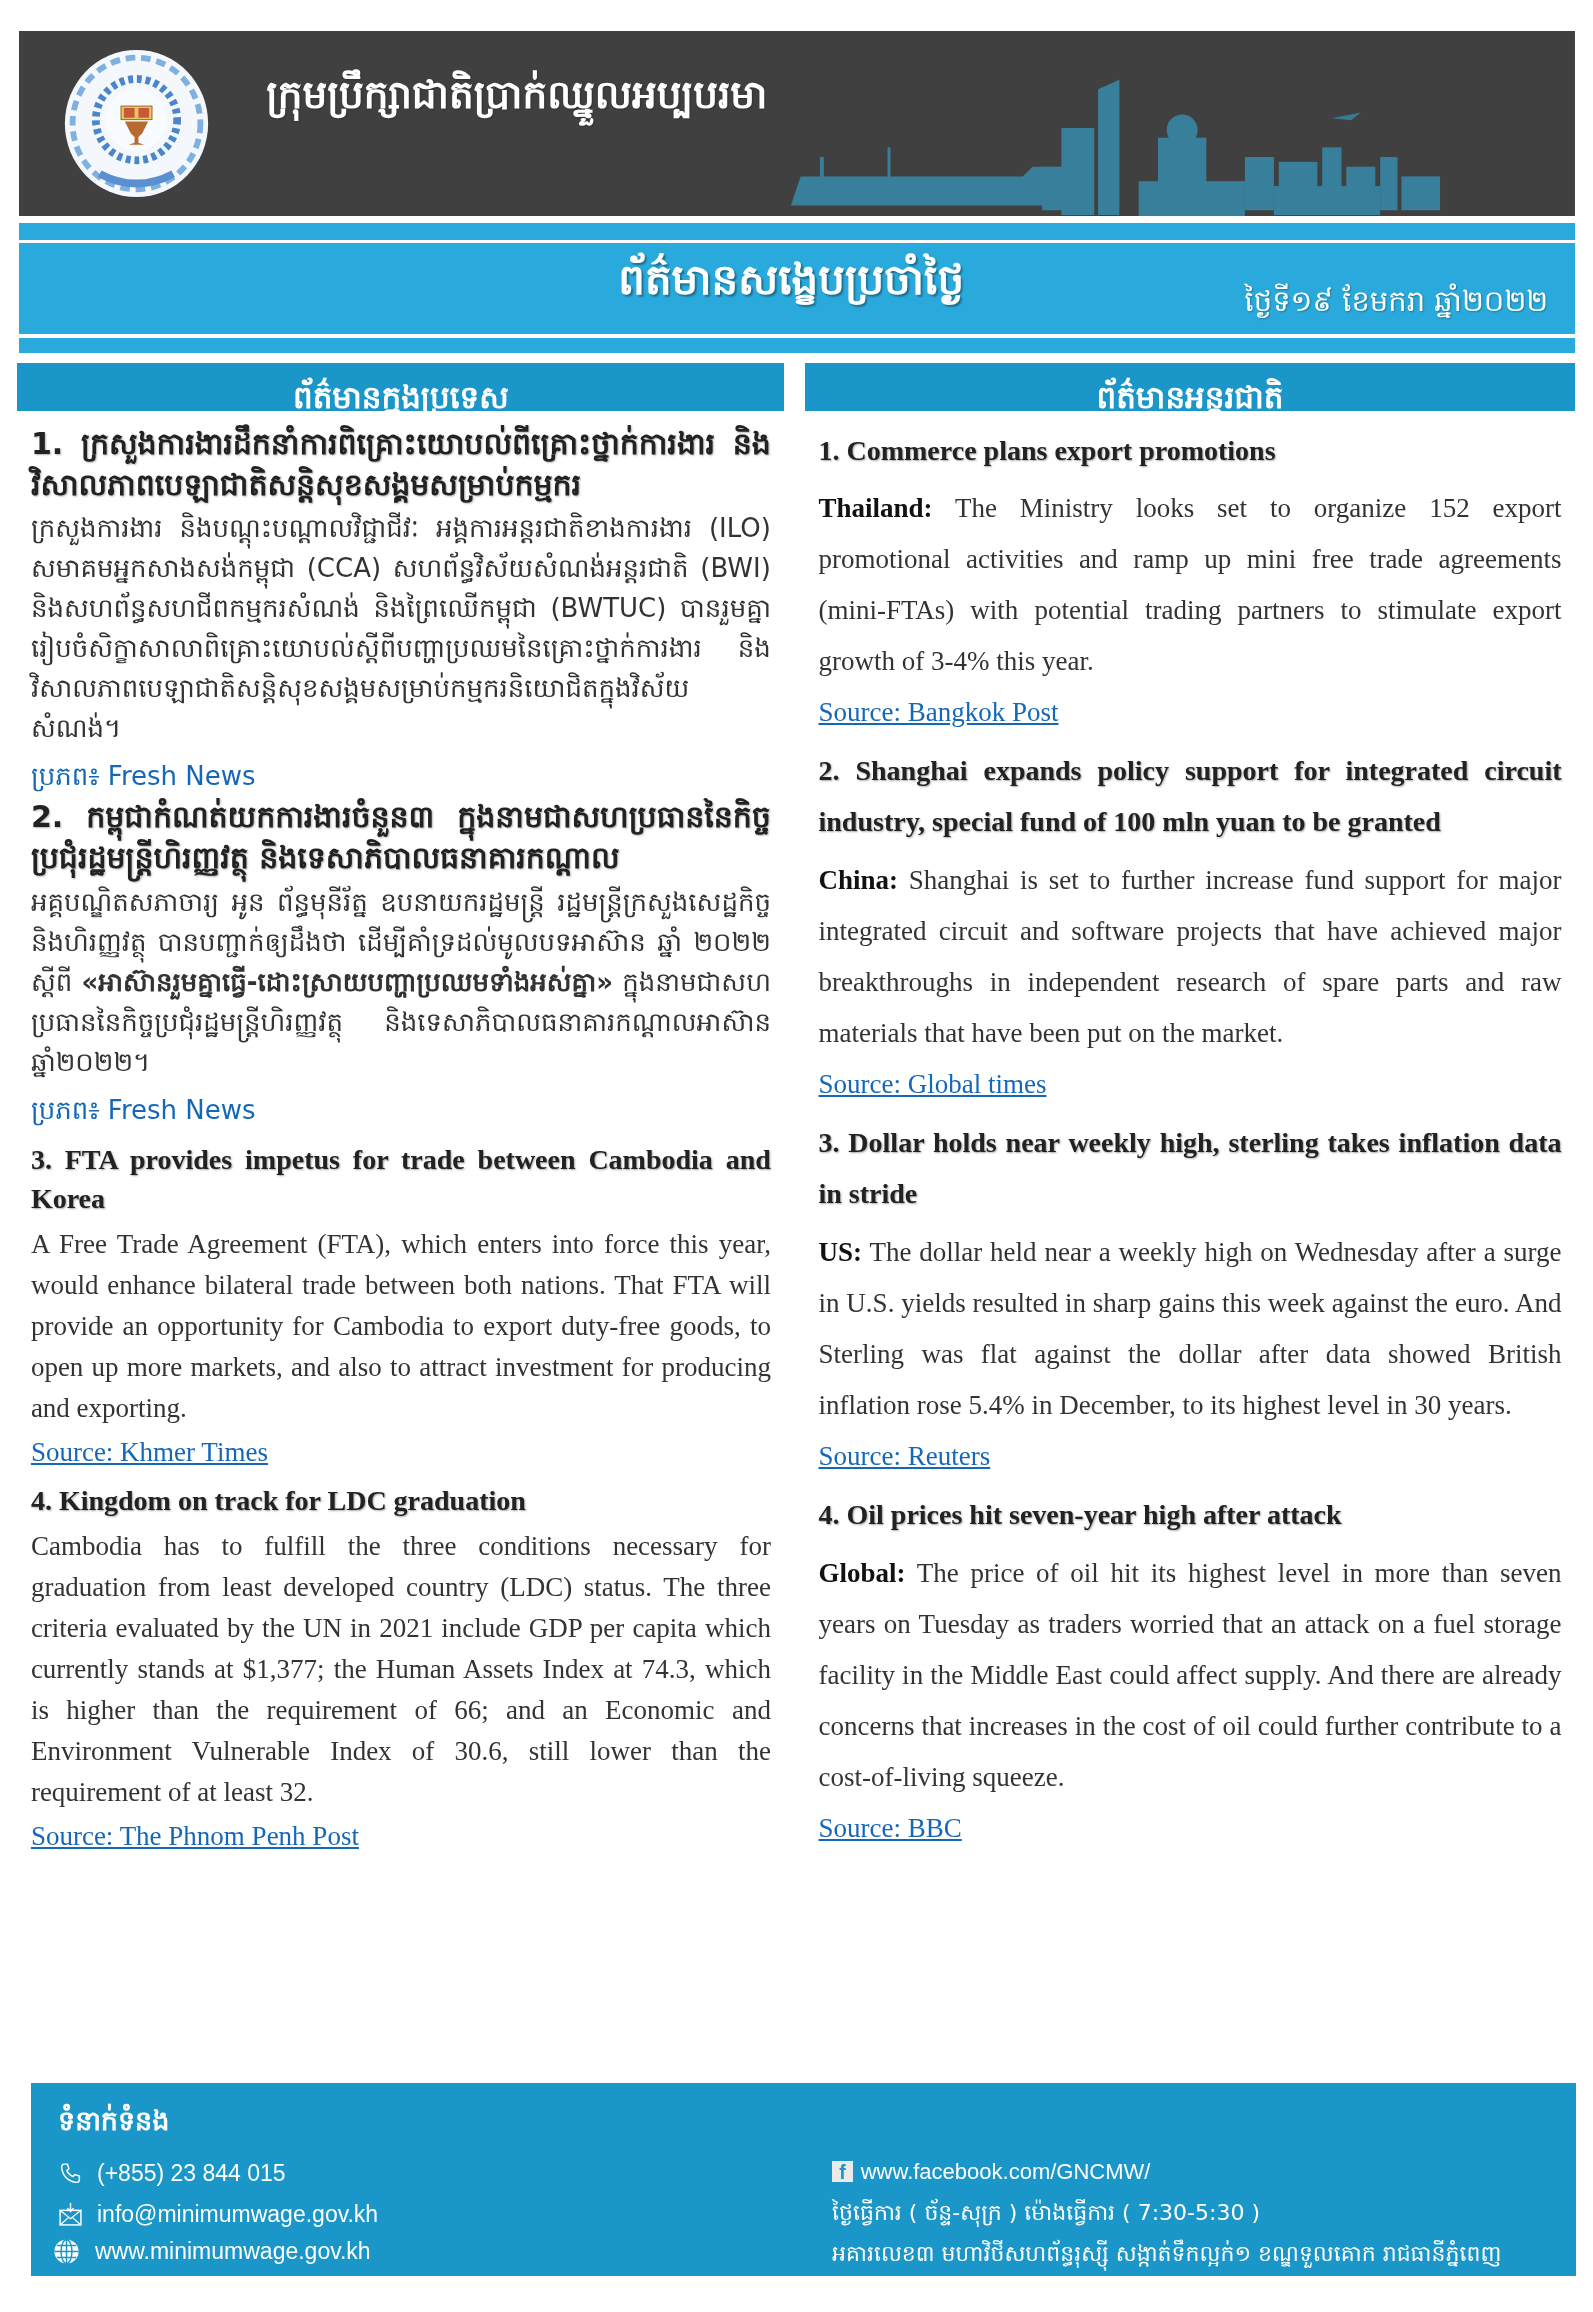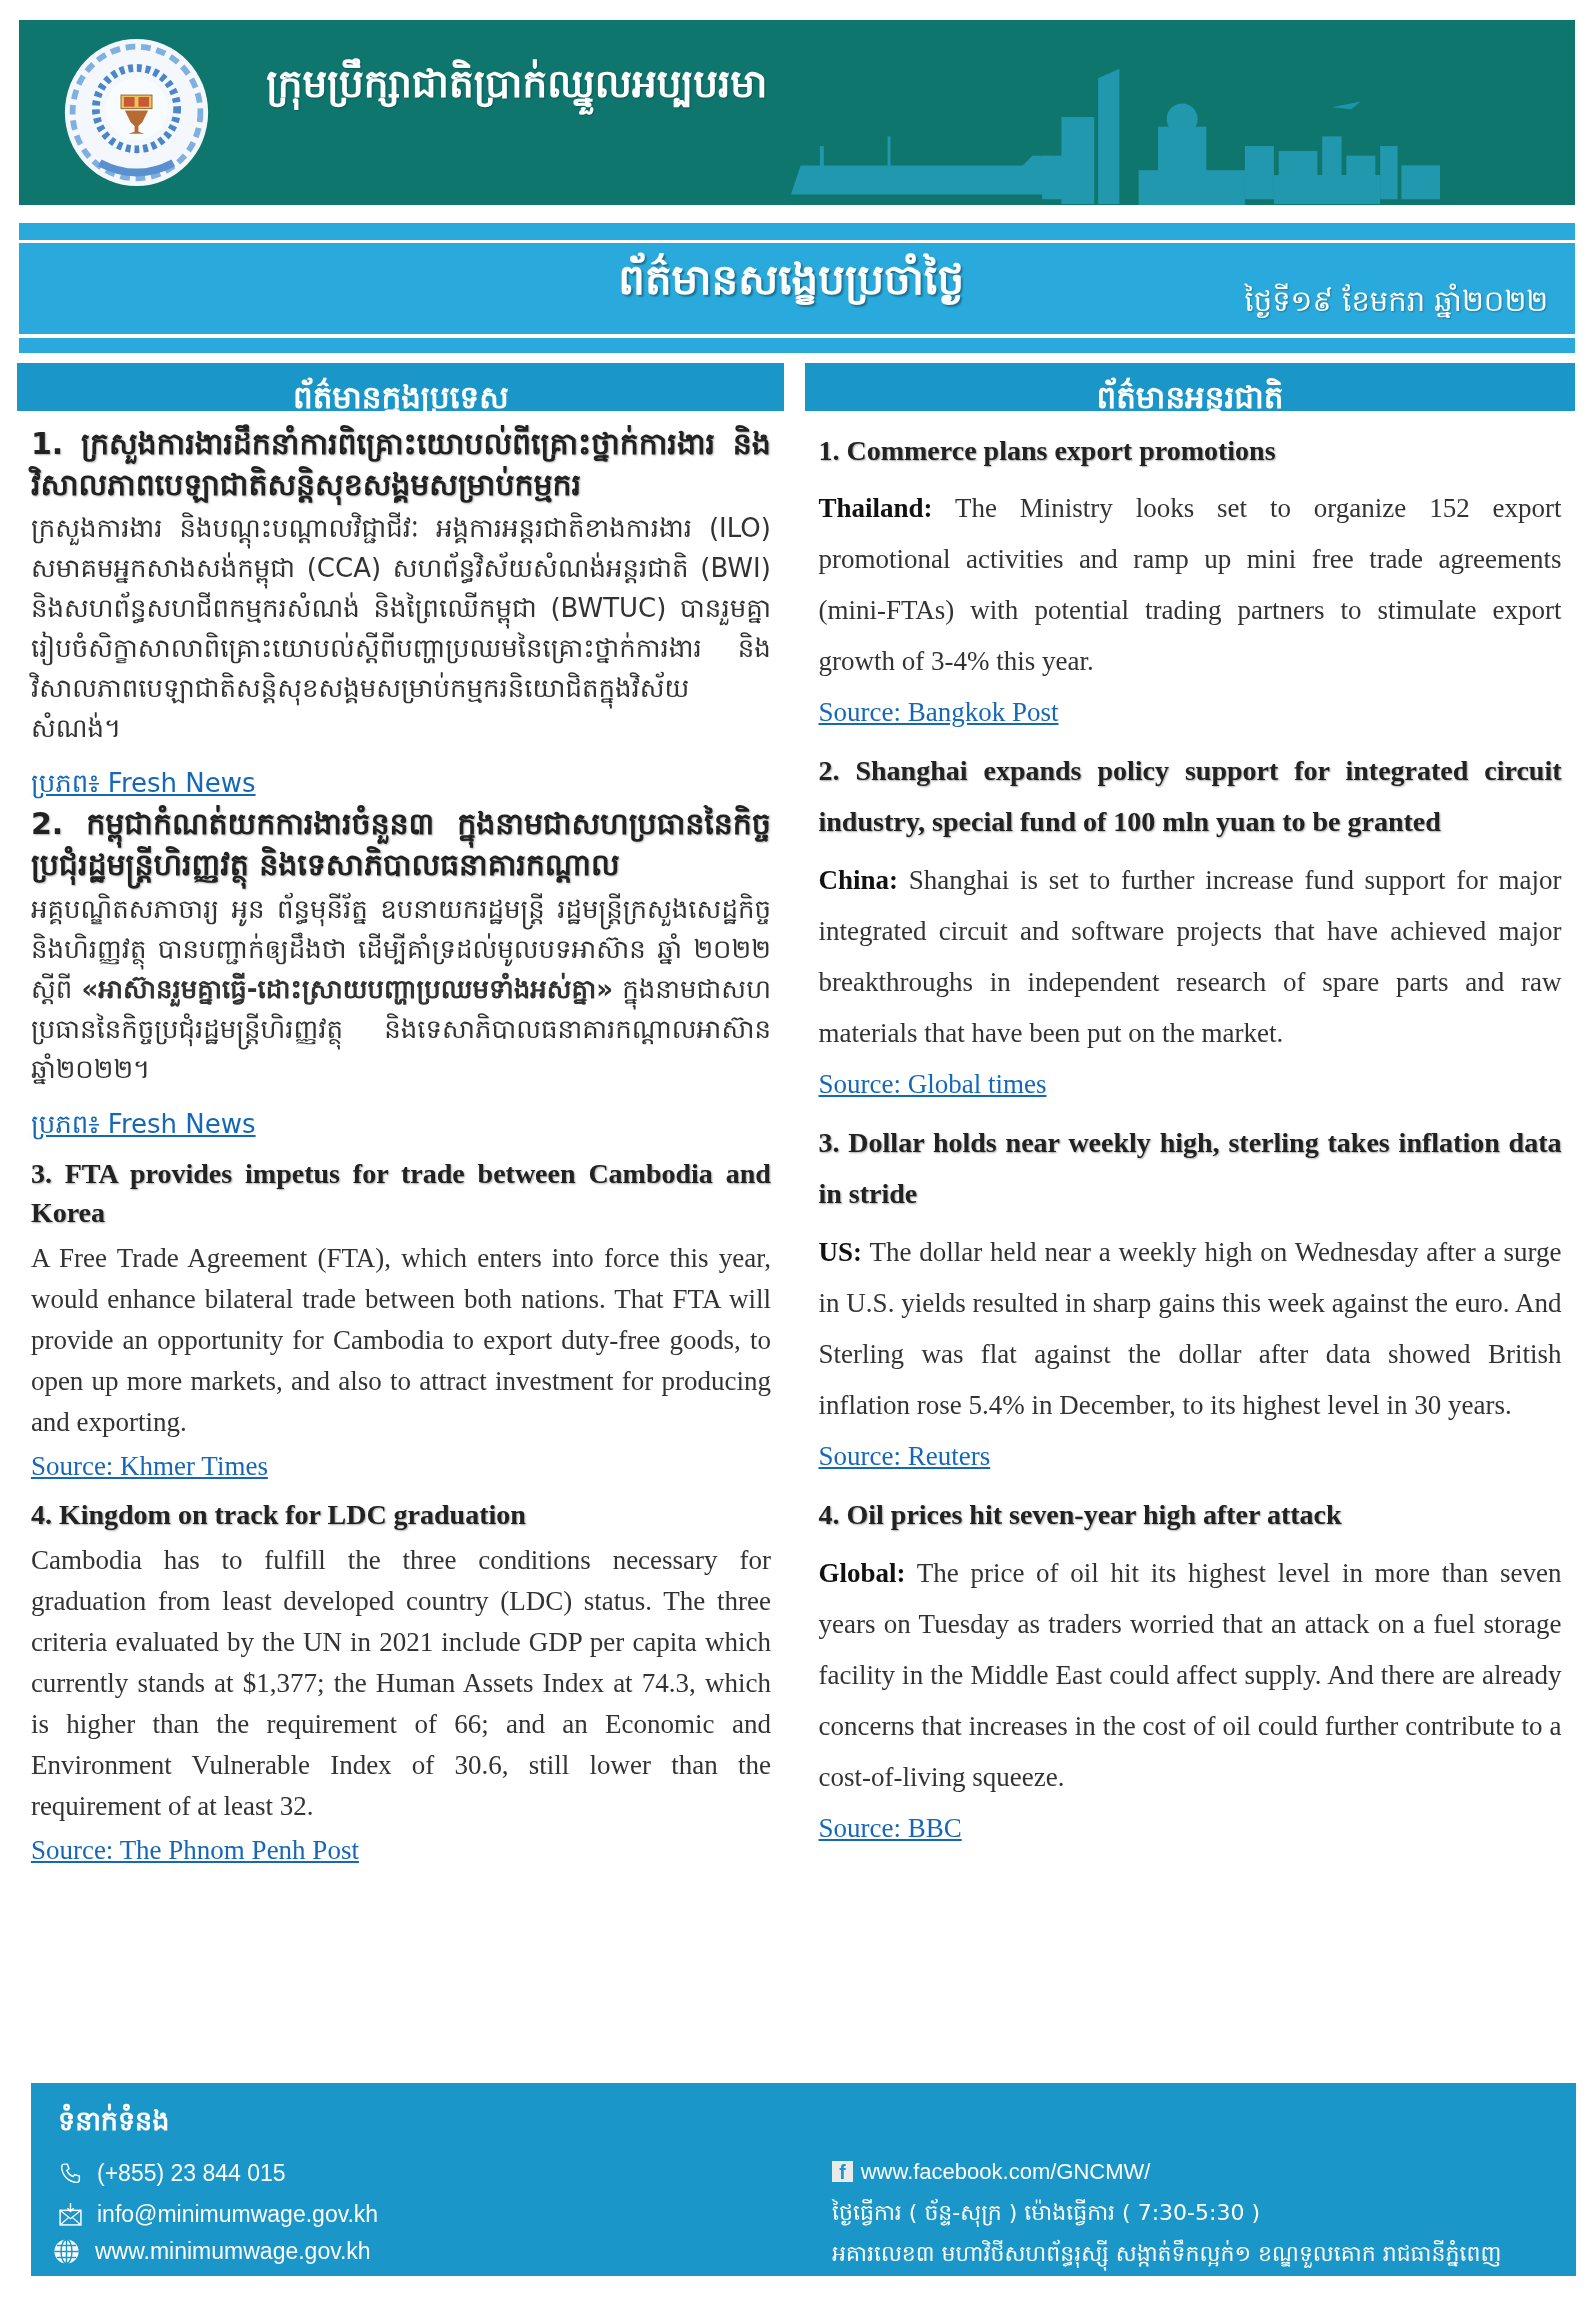--- a/index.html
+++ b/index.html
@@ -1,22 +1,22 @@
 <!DOCTYPE html>
 <html><head>
 <meta charset="utf-8">
 <style>
   * { box-sizing: border-box; margin: 0; padding: 0; }
   html, body { width: 1593px; height: 2312px; background: #ffffff; overflow: hidden; }
   body { position: relative; font-family: "Liberation Serif", serif; color: #222; }
 
   
   .banner {
-    position: absolute; left: 19.3px; top: 20px; width: 1556px; height: 185px;
-    background: #0f766e; overflow: hidden;
+    position: absolute; left: 19.3px; top: 31px; width: 1556px; height: 185px;
+    background: #404040; overflow: hidden;
   }
   .logo {
     position: absolute; left: 42px; top: 17.4px; width: 151px; height: 151px;
   }
   .org-title {
     position: absolute; left: 208px; top: 39px; width: 579px;
     text-align: center; color: #fff;
     font-family: "DejaVu Sans", sans-serif; font-weight: bold;
     text-shadow: 1px 1px 1.9px rgba(0,0,0,0.25);
   }
@@ -57,21 +57,21 @@
     font-size: 30px; line-height: 41px; color: #222;
     text-align: justify; margin-top: 11.6px;
     text-shadow: 1px 1px 1.9px rgba(0,0,0,0.3);
   }
   .km-body {
     font-family: "DejaVu Sans", sans-serif; font-size: 26px; line-height: 40px;
     color: #333; text-align: justify; margin-top: 3.9px;
   }
   .km-source {
     display: inline-block; font-family: "DejaVu Sans", sans-serif; font-size: 26px; line-height: 39px;
-    color: #1568b8; text-decoration: underline; margin-top: 16px;
+    color: #1568b8; margin-top: 9px;
   }
 
   .en-headline {
     font-family: "Liberation Serif", serif; font-weight: bold;
     font-size: 28px; line-height: 39px; color: #222;
     text-align: justify; text-align-last: left;
     text-shadow: 1px 1px 1.9px rgba(0,0,0,0.35);
   }
   .en-body {
     font-family: "Liberation Serif", serif; font-size: 27px; line-height: 41px;

